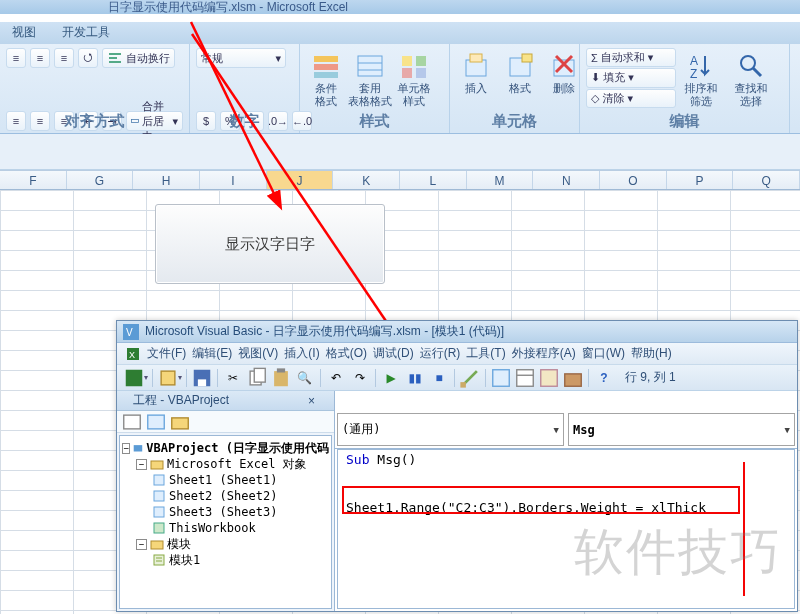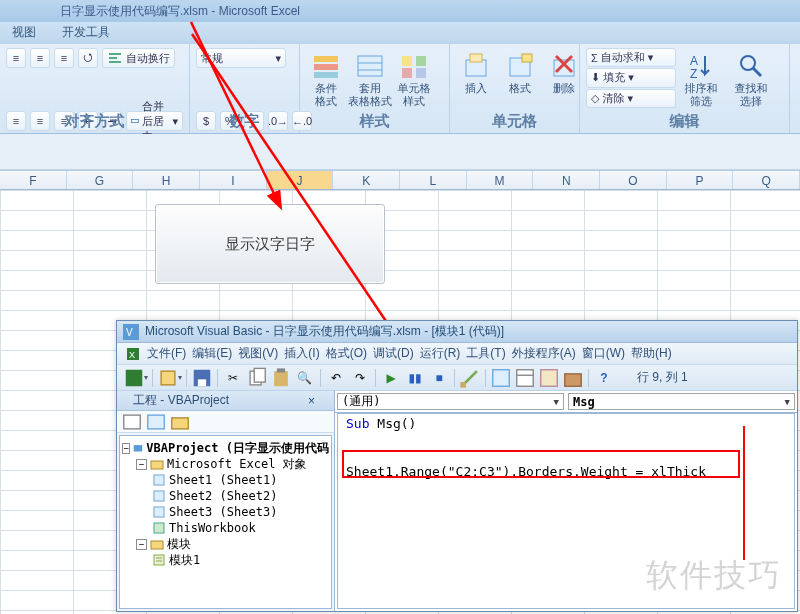--- a/index.html
+++ b/index.html
@@ -7,24 +7,24 @@
   font-family: "Microsoft YaHei", "SimSun", Arial, sans-serif;
   font-size: 12px;
   background: #fff;
   width: 800px; height: 614px;
   position: relative;
   overflow: hidden;
 }
 
 
 .excel-title {
-  position: absolute; top: 0; left: 0; right: 0; height: 22px;
+  position: absolute; top: 0; left: 0; right: 0; height: 14px;
   background: linear-gradient(#bdd7ef, #a6c9e8);
   color: #3a5a8a; font-size: 12px;
-  display: flex; align-items: center; padding-left: 60px;
+  display: flex; align-items: center; padding-left: 108px;
 }
 
 
 .excel-tabs {
   position: absolute; top: 22px; left: 0; right: 0; height: 22px;
   background: linear-gradient(#cfe2f4, #bcd5ec);
   display: flex; align-items: flex-end; gap: 14px; padding-left: 6px;
   color: #35597f; font-size: 12px;
 }
 .excel-tabs span { padding: 3px 6px; cursor: pointer; }
@@ -140,21 +140,21 @@
   height: 26px; background: linear-gradient(#eaf2fa, #d8e6f3);
   border-bottom: 1px solid #bcd3e8;
   display: flex; align-items: center; gap: 2px; padding: 0 6px;
 }
 .tb-btn {
   width: 22px; height: 20px; border-radius: 2px;
   display: inline-flex; align-items: center; justify-content: center;
 }
 .tb-sep { width: 1px; height: 18px; background: #b3c9e0; margin: 0 2px; }
 .tb-caret { font-size: 8px; color: #557; margin-left: -3px; }
-.status-pos { margin-left: 20px; color: #2f4f77; font-size: 12px; }
+.status-pos { margin-left: 8px; color: #2f4f77; font-size: 12px; }
 
 .vba-body { position: absolute; top: 70px; bottom: 0; left: 0; right: 0; display: flex; }
 
 .project-pane {
   width: 218px; border-right: 1px solid #9cb8d6;
   background: #eef4fb; display: flex; flex-direction: column;
 }
 .pane-title {
   height: 20px; background: linear-gradient(#dbe9f6, #c7dbef);
   border-bottom: 1px solid #a9c4dd;
@@ -181,21 +181,21 @@
   font-size: 9px; margin-right: 3px; background: #fff;
   line-height: 1;
 }
 .tree-row .tico { width: 14px; height: 14px; margin-right: 3px; display:inline-flex; align-items:center; }
 .tree-indent-1 { padding-left: 14px; }
 .tree-indent-2 { padding-left: 30px; }
 .bold { font-weight: bold; }
 
 .code-pane { flex: 1; display: flex; flex-direction: column; background: #fff; }
 .code-combos {
-  height: 22px; display: flex; border-bottom: 1px solid #9cb8d6;
+  height: 38px; display: flex; border-bottom: 1px solid #9cb8d6; margin-top: 20px;
 }
 .code-combos .combo {
   flex: 1; border: 1px solid #a4a4a4; margin: 2px;
   background: #fff; font-size: 12px; padding: 1px 4px;
   display: flex; align-items: center; justify-content: space-between;
   font-family: "SimSun", monospace;
 }
 .code-combos .combo .dd { font-size: 9px; color: #444; }
 .code-area {
   flex: 1; background: #fff; border: 1px solid #9cb8d6; margin: 0 2px 2px 2px;
@@ -209,22 +209,22 @@
   left: 4px; top: 36px; width: 398px; height: 28px;
   pointer-events: none;
 }
 .redbox2 {
   position: absolute; border-right: 2px solid #f40404;
   left: 405px; top: 12px; width: 0; height: 134px;
 }
 
 
 .watermark {
-  position: absolute; right: 18px; bottom: 16px;
-  font-size: 32px; color: rgba(120,120,120,.32);
+  position: absolute; right: 18px; bottom: 28px;
+  font-size: 50px; color: rgba(120,120,120,.32);
   font-family: "Microsoft YaHei", sans-serif;
   pointer-events: none; letter-spacing: 2px; margin-top: 44px;
 }
 
 
 .formula-gap {
   position: absolute; top: 134px; left: 0; right: 0; height: 36px;
   background: #e7f0f9;
   border-bottom: 1px solid #bcd3e8;
 }

